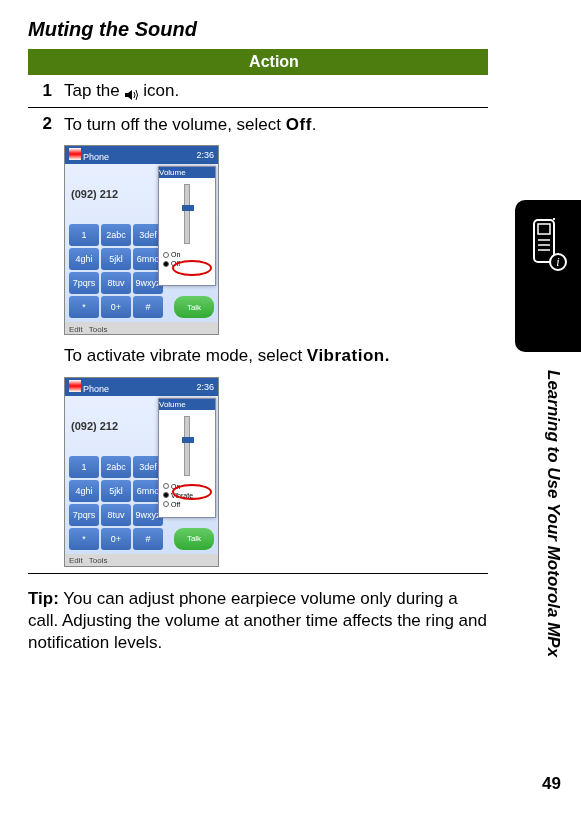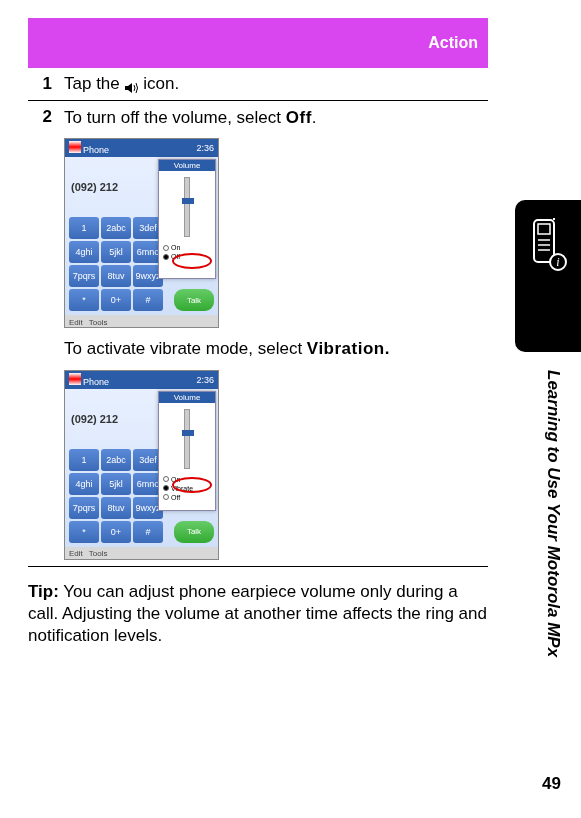--- a/index.html
+++ b/index.html
@@ -25,25 +25,25 @@
     font-size: 17px;
     line-height: 1.3;
     margin-bottom: 14px;
   }
   table.action-table {
     width: 460px;
     border-collapse: collapse;
     margin-bottom: 14px;
   }
   table.action-table th {
-    background: #d946ef;
+    background: #4d7c0f;
     color: #fff;
-    text-align: right;
+    text-align: center;
     font-size: 16px;
-    padding: 16px 10px;
+    padding: 4px 10px;
   }
   table.action-table th.num-col { width: 32px; }
   table.action-table td {
     vertical-align: top;
     font-size: 17px;
     padding: 6px 4px;
     border-bottom: 1px solid #000;
   }
   table.action-table td.num {
     font-weight: bold;
@@ -131,21 +131,21 @@
     width: 58px;
     height: 120px;
     background: #fff;
     border: 1px solid #88a;
     box-shadow: 0 0 4px rgba(0,0,0,0.3);
   }
   .shot .vol-popup .vtitle {
     background: #2a5ca8;
     color:#fff;
     font-size:8px;
-    text-align:center;
+    text-align:left;
     padding:1px 0;
   }
   .shot .vol-popup .slider {
     width: 6px; height: 60px; background:#ccc;
     margin: 6px auto;
     position: relative;
     border:1px solid #999;
   }
   .shot .vol-popup .slider::after{
     content:'';position:absolute;left:-3px;top:20px;width:12px;height:6px;background:#2a5ca8;
@@ -208,20 +208,21 @@
   }
   .speaker-icon{
     display:inline-block;width:14px;height:12px;vertical-align:middle;
   }
 </style>
 </head>
 <body>
 
 <div class="page">
 
+  <h2 class="section-title">Muting the Sound</h2>
 
 
   <table class="action-table">
     <tbody>
         <tr>
       <th class="num-col"></th>
       <th>Action</th>
     </tr>
     <tr>
       <td class="num">1</td>

